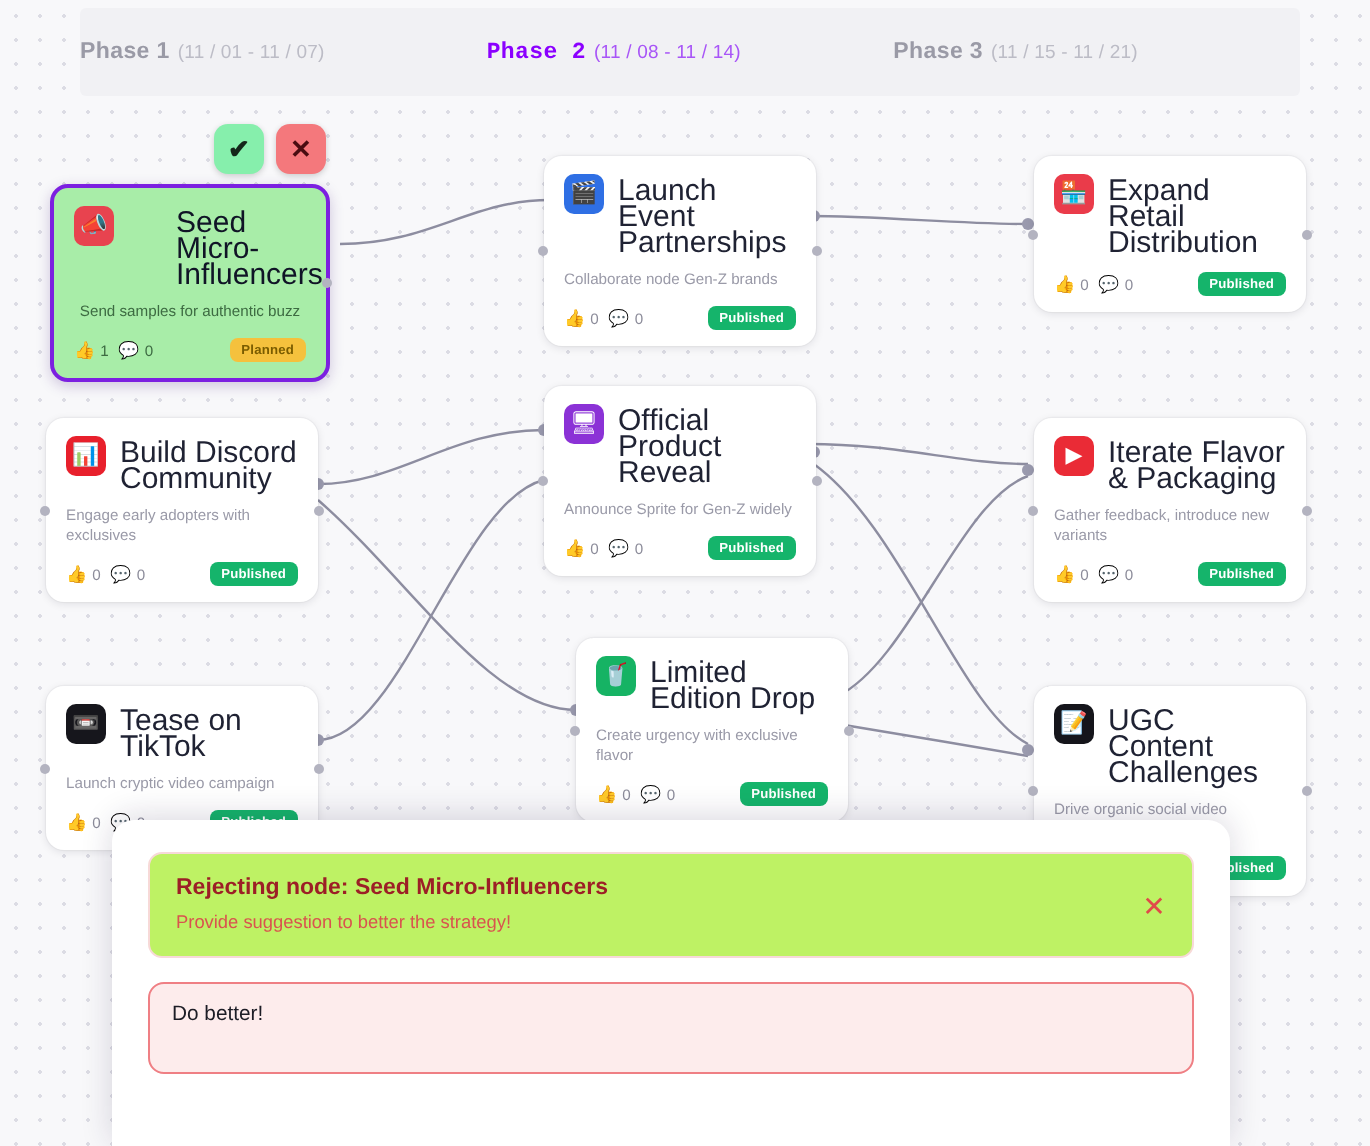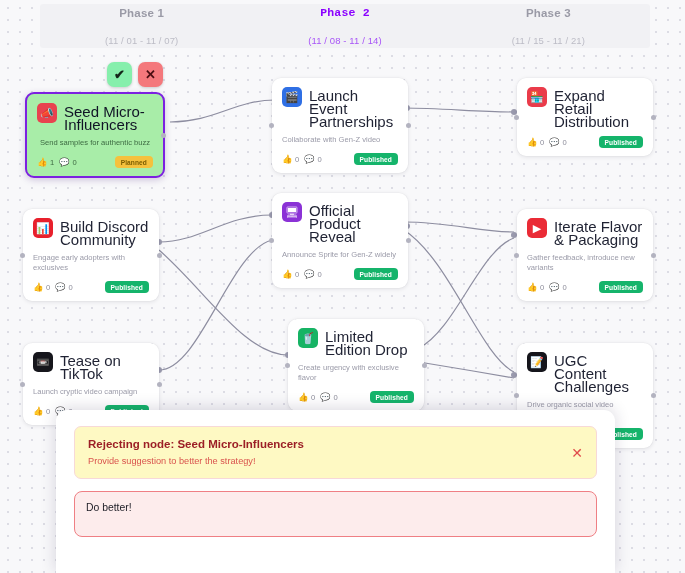--- a/index.html
+++ b/index.html
@@ -22,23 +22,23 @@
   #phase-band {
     position: absolute;
     left: 40px; top: 4px;
     width: 610px; height: 44px;
     background: #f1f1f4;
     border-radius: 3px;
     display: flex;
   }
   .phase-col {
     flex: 1 1 0;
-    display: flex; flex-direction: column;
-    align-items: center; justify-content: center;
-    gap: 16px;
+    display: flex; flex-direction: row;
+    align-items: center; justify-content: flex-start;
+    gap: 4px;
   }
   .phase-title { font-size: 11.5px; font-weight: bold; color: #9a9aa6; letter-spacing: .2px; }
   .phase-range { font-size: 9.5px; color: #bcbcc6; letter-spacing: .1px; }
   .phase-col.active .phase-title { color: #8b00ff; font-family: Liberation Mono, monospace; }
   .phase-col.active .phase-range { color: #a855f7; }
 
   
   #edges { position: absolute; left: 0; top: 0; width: 685px; height: 573px; }
 
   
@@ -63,21 +63,21 @@
     border-radius: 5px;
     display: flex; align-items: center; justify-content: center;
     font-size: 11px; line-height: 1;
     color: #fff;
     overflow: hidden;
   }
   .node-title {
     font-size: 15px; font-weight: normal; color: #1f2233;
     line-height: 13px; padding-top: 2px;
   }
-  .node.selected .node-title { color: #101426; }
+  .node.selected .node-title { color: #101426; margin-left: 24px; }
   .node-desc {
     font-size: 7.6px; color: #9a9aa8;
     margin-top: 7px; line-height: 10px;
   }
   .node.selected .node-desc { color: #3d6b42; text-align: center; }
   .node-foot {
     margin-top: 8px;
     display: flex; align-items: center; gap: 5px;
   }
   .stat { display: flex; align-items: center; gap: 2.5px; font-size: 7.6px; color: #8c8c9a; }
@@ -119,21 +119,21 @@
   #modal {
     position: absolute; left: 56px; top: 410px;
     width: 559px; height: 163px;
     background: #fff;
     border-radius: 11px 11px 0 0;
     box-shadow: 0 -2px 16px rgba(30,20,60,.16);
     padding: 16px 18px;
   }
   #modal-alert {
     position: relative;
-    background: #fef9c3;
+    background: #bef264;
     border: 1px solid #f7d9d8;
     border-radius: 7px;
     padding: 11px 13px 12px 13px;
   }
   #modal-alert-title { font-size: 11.5px; font-weight: bold; color: #9c1f26; }
   #modal-alert-sub { font-size: 9.2px; color: #d9544e; margin-top: 6px; }
   #modal-close {
     position: absolute; right: 10px; top: 50%; margin-top: -9px;
     width: 18px; height: 18px; border: none; background: transparent;
     color: #e04a4a; font-size: 14px; line-height: 1; cursor: pointer;
@@ -222,21 +222,21 @@
       <span class="badge planned">Planned</span>
     </div>
     <span class="port r"></span>
   </div>
 
   <div class="node" style="left:272px; top:78px;">
     <div class="node-head">
       <span class="node-icon" style="background:#2f6fe4">🎬</span>
       <span class="node-title">Launch Event Partnerships</span>
     </div>
-    <div class="node-desc">Collaborate with Gen-Z video</div>
+    <div class="node-desc">Collaborate node Gen-Z brands</div>
     <div class="node-foot">
       <span class="stat">
           <span class="g">👍</span>
           <span>0</span>
         </span>
       <span class="stat">
           <span class="g">💬</span>
           <span>0</span>
         </span>
       <span class="badge published">Published</span>

